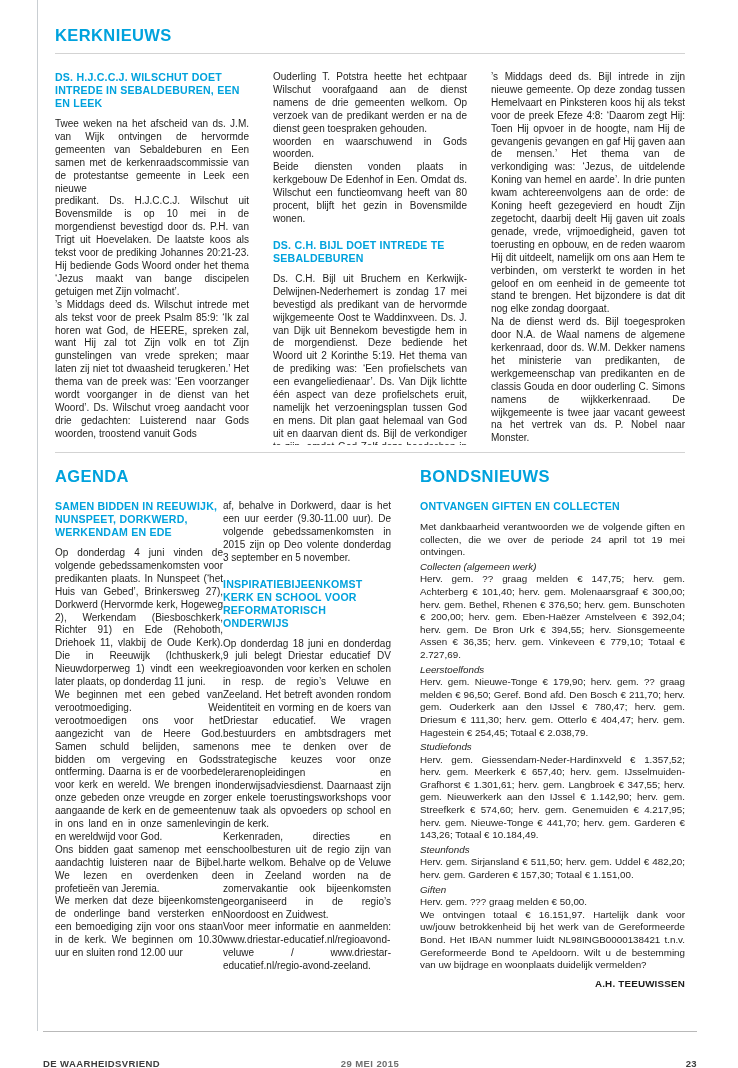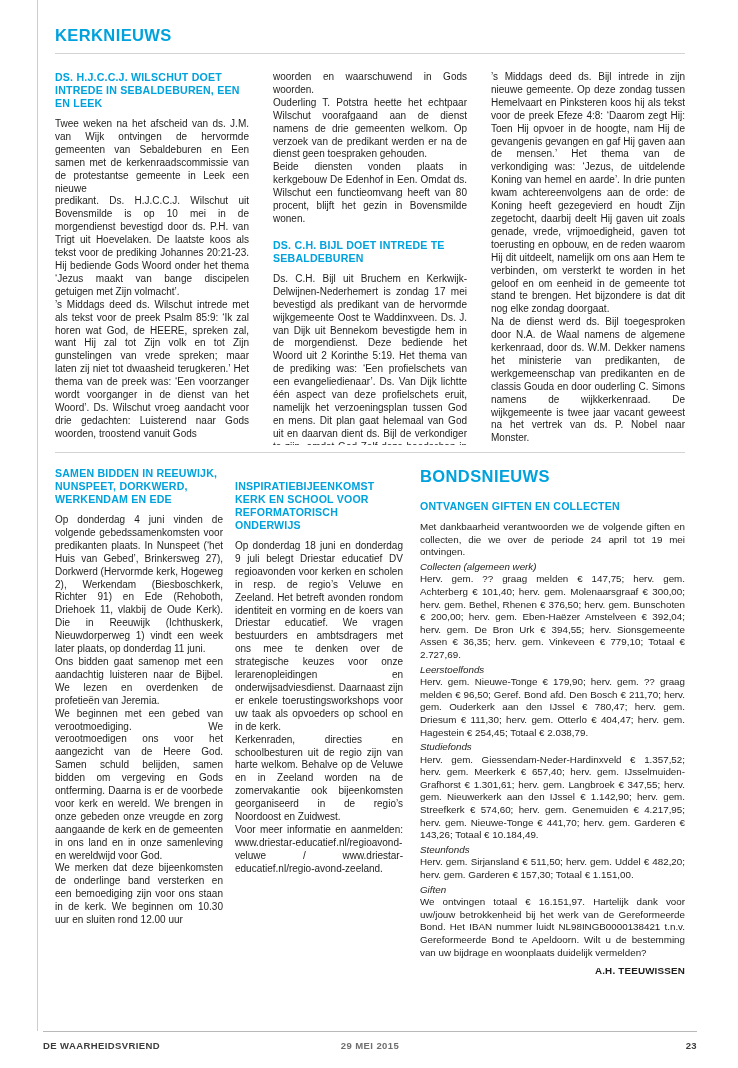--- a/index.html
+++ b/index.html
@@ -69,21 +69,21 @@
   }
   .photo-caption span { display: block; }
 
   
   .sec-bottom { position: absolute; left: 55px; top: 452px; width: 630px; height: 572px; }
   .sec-bottom > .hrule { margin: 0 0 14px 0; }
   .bottom-wrap { display: flex; gap: 15px; }
   .agenda { width: 350px; }
   .bonds  { width: 265px; }
   .agenda .sec-title, .bonds .sec-title { display: block; margin-bottom: 14px; }
-  .cols2 { display: flex; gap: 12px; height: 512px; }
+  .cols2 { display: flex; gap: 0; height: 512px; }
   .cols2 .col { width: 168px; overflow: hidden; }
   .bonds-content { height: 512px; overflow: hidden; }
   .bonds p.body-text { font-size: 9.8px; line-height: 12.6px; }
   .fund-label {
     margin: 2px 0 0 0;
     font-size: 9.8px;
     line-height: 12.6px;
     font-style: italic;
   }
   .signature {
@@ -92,21 +92,21 @@
     font-weight: 700;
     text-align: right;
     letter-spacing: 0.2px;
   }
 
   
   .footer { position: absolute; left: 43px; top: 1031px; width: 654px; }
   .footer-rule { height: 1px; background: #b9b9b9; }
   .footer-row {
     position: relative;
-    margin-top: 8px;
+    margin-top: 26px;
     display: flex;
     justify-content: space-between;
     font-size: 9.5px;
     font-weight: 700;
     letter-spacing: 0.4px;
   }
   .f-left  { color: #3c3c3c; }
   .f-center { position: absolute; left: 50%; transform: translateX(-50%); color: #6e6e6e; }
   .f-right { color: #3c3c3c; }
 </style>
@@ -123,49 +123,51 @@
     <div class="cols3">
 
       <div class="col">
         <h3 class="art-title">DS. H.J.C.C.J. WILSCHUT DOET INTREDE IN SEBALDEBUREN, EEN EN LEEK</h3>
         <p class="body-text">Twee weken na het afscheid van ds. J.M. van Wijk ontvingen de hervormde gemeenten van Sebaldeburen en Een samen met de kerkenraadscommissie van de protestantse gemeente in Leek een nieuwe</p>
         <p class="body-text">predikant. Ds. H.J.C.C.J. Wilschut uit Bovensmilde is op 10 mei in de morgendienst bevestigd door ds. P.H. van Trigt uit Hoevelaken. De laatste koos als tekst voor de prediking Johannes 20:21-23. Hij bediende Gods Woord onder het thema ‘Jezus maakt van bange discipelen getuigen met Zijn volmacht’.</p>
         <p class="body-text">’s Middags deed ds. Wilschut intrede met als tekst voor de preek Psalm 85:9: ‘Ik zal horen wat God, de HEERE, spreken zal, want Hij zal tot Zijn volk en tot Zijn gunstelingen van vrede spreken; maar laten zij niet tot dwaasheid terugkeren.’ Het thema van de preek was: ‘Een voorzanger wordt voorganger in de dienst van het Woord’. Ds. Wilschut vroeg aandacht voor drie gedachten: Luisterend naar Gods woorden, troostend vanuit Gods</p>
       </div>
 
       <div class="col">
+        <p class="body-text">Ouderling T. Potstra heette het echtpaar Wilschut voorafgaand aan de dienst namens de drie gemeenten welkom. Op verzoek van de predikant werden er na de dienst geen toespraken gehouden.</p>
         <p class="body-text">woorden en waarschuwend in Gods woorden.</p>
-        <p class="body-text">Ouderling T. Potstra heette het echtpaar Wilschut voorafgaand aan de dienst namens de drie gemeenten welkom. Op verzoek van de predikant werden er na de dienst geen toespraken gehouden.</p>
         <p class="body-text">Beide diensten vonden plaats in kerkgebouw De Edenhof in Een. Omdat ds. Wilschut een functieomvang heeft van 80 procent, blijft het gezin in Bovensmilde wonen.</p>
         <h3 class="art-title mt">DS. C.H. BIJL DOET INTREDE TE SEBALDEBUREN</h3>
         <p class="body-text">Ds. C.H. Bijl uit Bruchem en Kerkwijk-Delwijnen-Nederhemert is zondag 17 mei bevestigd als predikant van de hervormde wijkgemeente Oost te Waddinxveen. Ds. J. van Dijk uit Bennekom bevestigde hem in de morgendienst. Deze bediende het Woord uit 2 Korinthe 5:19. Het thema van de prediking was: ‘Een profielschets van een evangeliedienaar’. Ds. Van Dijk lichtte één aspect van deze profielschets eruit, namelijk het verzoeningsplan tussen God en mens. Dit plan gaat helemaal van God uit en daarvan dient ds. Bijl de verkondiger te zijn, omdat God Zelf deze boodschap in het hart van de dienaar legt.</p>
       </div>
 
       <div class="col">
         <p class="body-text">’s Middags deed ds. Bijl intrede in zijn nieuwe gemeente. Op deze zondag tussen Hemelvaart en Pinksteren koos hij als tekst voor de preek Efeze 4:8: ‘Daarom zegt Hij: Toen Hij opvoer in de hoogte, nam Hij de gevangenis gevangen en gaf Hij gaven aan de mensen.’ Het thema van de verkondiging was: ‘Jezus, de uitdelende Koning van hemel en aarde’. In drie punten kwam achtereenvolgens aan de orde: de Koning heeft gezegevierd en houdt Zijn zegetocht, daarbij deelt Hij gaven uit zoals genade, vrede, vrijmoedigheid, gaven tot toerusting en opbouw, en de reden waarom Hij dit uitdeelt, namelijk om ons aan Hem te verbinden, om versterkt te worden in het geloof en om eenheid in de gemeente tot stand te brengen. Het bijzondere is dat dit nog elke zondag doorgaat.</p>
         <p class="body-text">Na de dienst werd ds. Bijl toegesproken door N.A. de Waal namens de algemene kerkenraad, door ds. W.M. Dekker namens het ministerie van predikanten, de werkgemeenschap van predikanten en de classis Gouda en door ouderling C. Simons namens de wijkkerkenraad. De wijkgemeente is twee jaar vacant geweest na het vertrek van ds. P. Nobel naar Monster.</p>
       </div>
     </div>
   </section>
 
   <section class="sec-bottom">
     <div class="hrule"></div>
 
     <div class="bottom-wrap">
 
       <div class="agenda">
+        <h1 class="sec-title">AGENDA</h1>
         <div class="cols2">
           <div class="col">
             <h3 class="art-title">SAMEN BIDDEN IN REEUWIJK, NUNSPEET, DORKWERD, WERKENDAM EN EDE</h3>
             <p class="body-text">Op donderdag 4 juni vinden de volgende gebedssamenkomsten voor predikanten plaats. In Nunspeet (‘het Huis van Gebed’, Brinkersweg 27), Dorkwerd (Hervormde kerk, Hogeweg 2), Werkendam (Biesboschkerk, Richter 91) en Ede (Rehoboth, Driehoek 11, vlakbij de Oude Kerk). Die in Reeuwijk (Ichthuskerk, Nieuwdorperweg 1) vindt een week later plaats, op donderdag 11 juni.</p>
+            <p class="body-text">We beginnen met een gebed van verootmoediging. We verootmoedigen ons voor het aangezicht van de Heere God. Samen schuld belijden, samen bidden om vergeving en Gods ontferming. Daarna is er de voorbede voor kerk en wereld. We brengen in onze gebeden onze vreugde en zorg aangaande de kerk en de gemeenten in ons land en in onze samenleving en wereldwijd voor God.</p>
             <p class="body-text">Ons bidden gaat samenop met een aandachtig luisteren naar de Bijbel. We lezen en overdenken de profetieën van Jeremia.</p>
-            <p class="body-text">We beginnen met een gebed van verootmoediging. We verootmoedigen ons voor het aangezicht van de Heere God. Samen schuld belijden, samen bidden om vergeving en Gods ontferming. Daarna is er de voorbede voor kerk en wereld. We brengen in onze gebeden onze vreugde en zorg aangaande de kerk en de gemeenten in ons land en in onze samenleving en wereldwijd voor God.</p>
             <p class="body-text">We merken dat deze bijeenkomsten de onderlinge band versterken en een bemoediging zijn voor ons staan in de kerk. We beginnen om 10.30 uur en sluiten rond 12.00 uur</p>
           </div>
           <div class="col">
+            <p class="body-text">af, behalve in Dorkwerd, daar is het een uur eerder (9.30-11.00 uur). De volgende gebedssamenkomsten in 2015 zijn op Deo volente donderdag 3 september en 5 november.</p>
             <h3 class="art-title mt">INSPIRATIEBIJEENKOMST KERK EN SCHOOL VOOR REFORMATORISCH ONDERWIJS</h3>
             <p class="body-text">Op donderdag 18 juni en donderdag 9 juli belegt Driestar educatief DV regioavonden voor kerken en scholen in resp. de regio’s Veluwe en Zeeland. Het betreft avonden rondom identiteit en vorming en de koers van Driestar educatief. We vragen bestuurders en ambtsdragers met ons mee te denken over de strategische keuzes voor onze lerarenopleidingen en onderwijsadviesdienst. Daarnaast zijn er enkele toerustingsworkshops voor uw taak als opvoeders op school en in de kerk.</p>
             <p class="body-text">Kerkenraden, directies en schoolbesturen uit de regio zijn van harte welkom. Behalve op de Veluwe en in Zeeland worden na de zomervakantie ook bijeenkomsten georganiseerd in de regio’s Noordoost en Zuidwest.</p>
             <p class="body-text">Voor meer informatie en aanmelden: www.driestar-educatief.nl/regioavond-veluwe / www.driestar-educatief.nl/regio-avond-zeeland.</p>
           </div>
         </div>
       </div>
 
       <div class="bonds">
         <h1 class="sec-title">BONDSNIEUWS</h1>
@@ -179,20 +181,21 @@
           <p class="fund-label">Leerstoelfonds</p>
           <p class="body-text">Herv. gem. Nieuwe-Tonge € 179,90; herv. gem. ?? graag melden € 96,50; Geref. Bond afd. Den Bosch € 211,70; herv. gem. Ouderkerk aan den IJssel € 780,47; herv. gem. Driesum € 111,30; herv. gem. Otterlo € 404,47; herv. gem. Hagestein € 254,45; Totaal € 2.038,79.</p>
 
           <p class="fund-label">Studiefonds</p>
           <p class="body-text">Herv. gem. Giessendam-Neder-Hardinxveld € 1.357,52; herv. gem. Meerkerk € 657,40; herv. gem. IJsselmuiden-Grafhorst € 1.301,61; herv. gem. Langbroek € 347,55; herv. gem. Nieuwerkerk aan den IJssel € 1.142,90; herv. gem. Streefkerk € 574,60; herv. gem. Genemuiden € 4.217,95; herv. gem. Nieuwe-Tonge € 441,70; herv. gem. Garderen € 143,26; Totaal € 10.184,49.</p>
 
           <p class="fund-label">Steunfonds</p>
           <p class="body-text">Herv. gem. Sirjansland € 511,50; herv. gem. Uddel € 482,20; herv. gem. Garderen € 157,30; Totaal € 1.151,00.</p>
 
           <p class="fund-label">Giften</p>
+          <p class="body-text">Herv. gem. ??? graag melden € 50,00.</p>
 
           <p class="body-text">We ontvingen totaal € 16.151,97. Hartelijk dank voor uw/jouw betrokkenheid bij het werk van de Gereformeerde Bond. Het IBAN nummer luidt NL98INGB0000138421 t.n.v. Gereformeerde Bond te Apeldoorn. Wilt u de bestemming van uw bijdrage en woonplaats duidelijk vermelden?</p>
           <p class="signature">A.H. TEEUWISSEN</p>
         </div>
       </div>
     </div>
   </section>
 
   <footer class="footer">
     <div class="footer-rule"></div>

